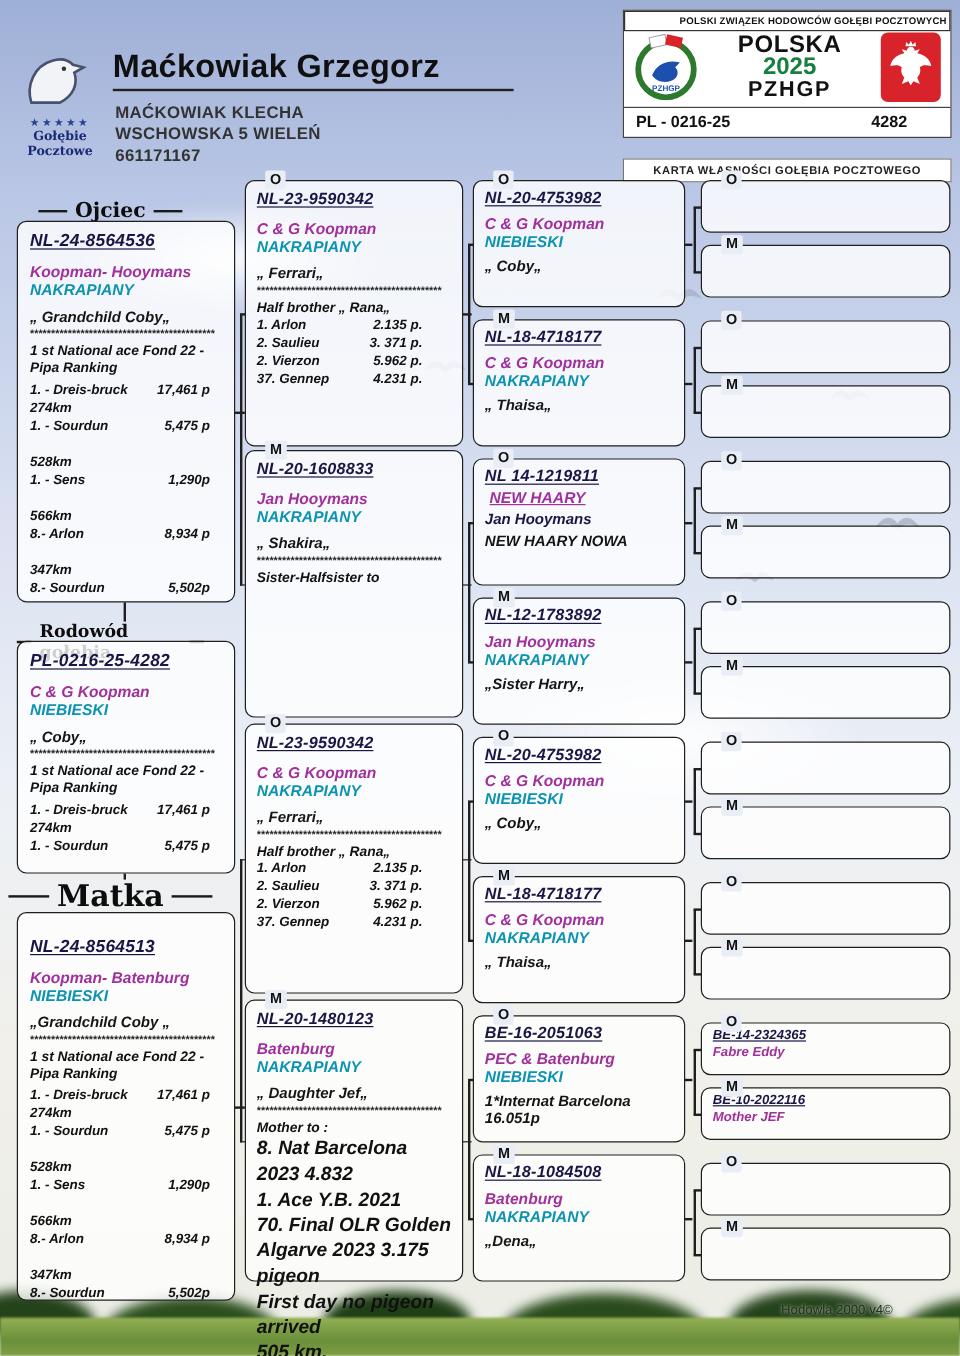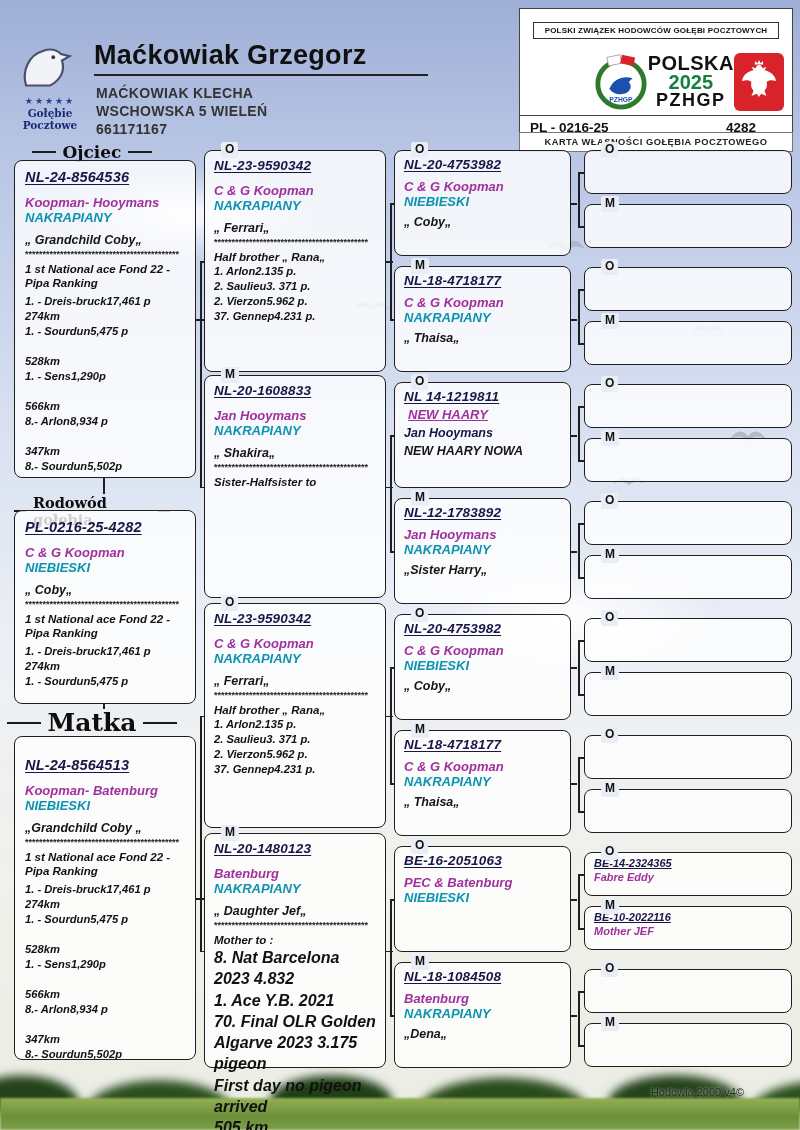--- a/index.html
+++ b/index.html
@@ -23,38 +23,38 @@
   .logoblk{position:absolute;left:6px;top:42px;width:88px;text-align:center}
   .stars{font-size:9px;color:#26418f;letter-spacing:2px;line-height:1.2}
   .logotext{font-family:"DejaVu Serif",serif;font-size:10.5px;font-weight:bold;color:#1b2a78}
   .brand{position:absolute;left:94px;top:40px;width:334px;border-bottom:2px solid #222;padding-bottom:3px;
     font-size:27px;font-weight:bold;color:#101010;letter-spacing:.3px}
   .sub{position:absolute;left:96px;font-size:14px;font-weight:bold;color:#333;letter-spacing:.3px}
   .sub1{top:85px}.sub2{top:103px}.sub3{top:121px}
 
   
   .owncard{position:absolute;left:519px;top:8px;width:274px;background:#fff;border:1.5px solid #444}
-  .fedrow{margin:13px;border:1.4px solid #333;padding:3px 2px;text-align:center;
+  .fedrow{margin:0;border:1.4px solid #333;padding:3px 2px;text-align:right;
     font-size:8px;font-weight:bold;color:#111;letter-spacing:.2px}
-  .midrow{display:flex;align-items:center;justify-content:flex-end;padding:1px 8px 4px}
+  .midrow{display:flex;align-items:center;justify-content:space-between;padding:1px 8px 4px}
   .polska{text-align:center;line-height:.95}
   .polska-name{font-size:20px;font-weight:bold;color:#111;letter-spacing:.5px}
   .polska-year{font-size:20px;font-weight:bold;color:#15803d}
   .polska-org{font-size:18px;font-weight:bold;color:#111;letter-spacing:1.5px}
   .eagle{width:50px;height:58px;background:#d8232a;border-radius:6px;display:flex;align-items:center;justify-content:center}
   .ringrow{border-top:1.5px solid #444;display:flex;justify-content:space-between;
     padding:4px 10px 5px;font-size:13.5px;font-weight:bold;color:#111}
   .ringrow .rnum{padding-right:26px}
   .cardtitle{position:absolute;left:519px;top:132px;width:274px;background:#fff;border:1px solid #777;
     text-align:center;padding:4px 0;font-size:9.3px;font-weight:bold;letter-spacing:.5px;color:#222}
 
   
   .pbox{position:relative;background:rgba(255,255,255,.8);border:1.7px solid #1f1f1f;border-radius:8px}
   .pbox div:empty{display:none}
-  .col1{position:absolute;left:14px;top:142px;width:156px;height:920px}
+  .col1{position:absolute;left:14px;top:166px;width:156px;height:920px}
   .col2{position:absolute;left:204px;top:150px;width:182px;display:flex;flex-direction:column}
   .col3{position:absolute;left:394px;top:150px;width:177px}
   .col4{position:absolute;left:584px;top:150px;width:208px}
 
   .sechead{position:absolute;display:flex;align-items:center;justify-content:center;gap:7px;width:100%;
     font-family:"DejaVu Serif",serif;font-weight:bold;color:#0d0d0d}
   .sh-o{top:0;font-size:17px}
   .sh-r{top:352px;font-size:14.5px}
   .sh-m{top:566px;font-size:25px}
   .hline{display:block;height:2px;background:#1a1a1a;flex:0 0 24px}
@@ -98,21 +98,21 @@
     text-underline-offset:2px;letter-spacing:.2px;margin-bottom:10px}
   .g1box .ring{font-size:14.5px}
   .ring2{font-size:13px;font-weight:bold;font-style:italic;color:#a0309c;text-decoration:underline;margin:-4px 4px 4px}
   .breeder{font-size:13px;font-weight:bold;font-style:italic;color:#a0309c}
   .colorline{font-size:13px;font-weight:bold;font-style:italic;color:#0c93b0;margin-bottom:8px}
   .plain{font-size:12.5px;font-weight:bold;font-style:italic;color:#191646;margin-bottom:4px}
   .nick{font-size:12.5px;font-weight:bold;font-style:italic;color:#151515}
   .divider{font-size:9px;font-weight:bold;color:#222;line-height:1;white-space:nowrap;overflow:hidden;margin:3px 0 4px}
   .rtitle{font-size:11.5px;font-weight:bold;font-style:italic;color:#111;line-height:1.2;margin-bottom:3px}
   .note{font-size:11.5px;font-weight:bold;font-style:italic;color:#111;margin-bottom:1px}
-  .rrow{display:flex;min-height:15px;font-size:11.2px;font-weight:bold;
+  .rrow{display:flex;justify-content:space-between;min-height:15px;font-size:11.2px;font-weight:bold;
     font-style:italic;color:#111;line-height:1.33}
   .col1 .rrow{padding-right:10px}
   .col2 .rrow{padding-right:24px}
   .xline{font-size:16px;font-weight:bold;font-style:italic;color:#111;line-height:1.33}
   .g3box .ring{margin-bottom:7px}
   .g3box .colorline{margin-bottom:6px}
   .g3box .nick{margin-top:2px}
   .g4ring{font-size:11px;font-weight:bold;font-style:italic;color:#191646;text-decoration:underline;margin-bottom:2px}
   .g4name{font-size:11px;font-weight:bold;font-style:italic;color:#a0309c}
 
@@ -526,20 +526,21 @@
 
       <div class="pbox g3box">
         <i class="conn tickl"></i>
         <i class="conn tickr"></i>
         <span class="sexlbl">O</span>
         <div class="ring">BE-16-2051063</div>
 
         <div class="breeder">PEC &amp; Batenburg</div>
         <div class="colorline">NIEBIESKI</div>
 
+        <div class="nick">1*Internat Barcelona 16.051p</div>
       </div>
 
       <div class="pbox g3box">
         <i class="conn tickl"></i>
         <i class="conn tickr"></i>
         <i class="conn vlinel"></i>
         <span class="sexlbl">M</span>
         <div class="ring">NL-18-1084508</div>
 
         <div class="breeder">Batenburg</div>

